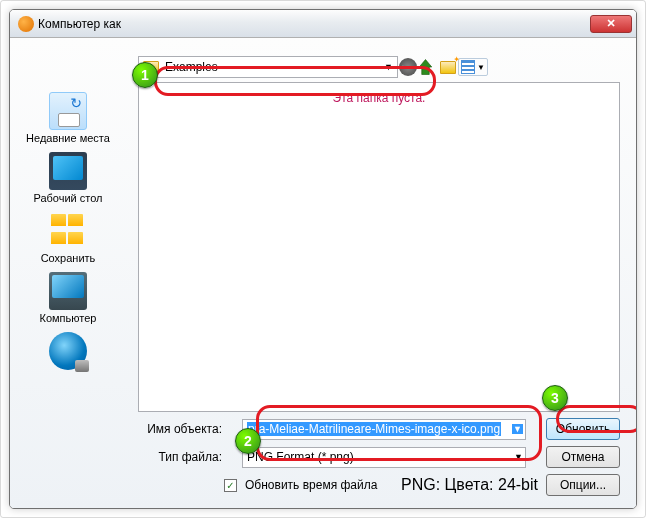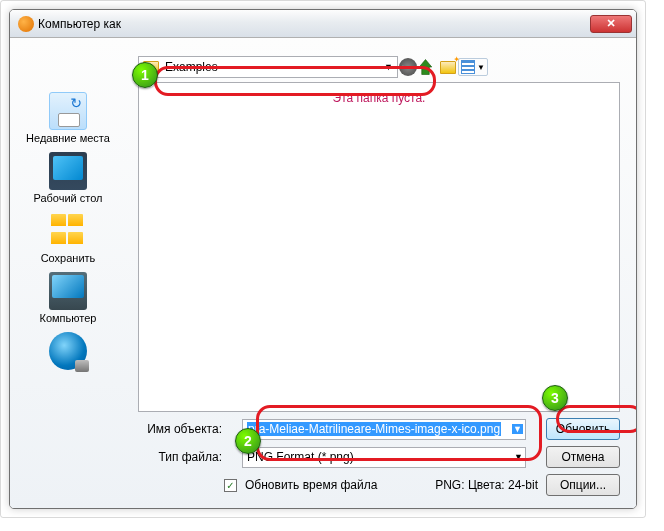--- a/index.html
+++ b/index.html
@@ -61,21 +61,21 @@
     .field-input.selected { background: #fff; }
     .field-input.selected span { background: #3399ff; color: #fff; padding: 0 1px; }
     .field-arrow { position: absolute; right: 2px; font-size: 9px; }
     
     .btn { width: 74px; height: 22px; border: 1px solid #707070; background: linear-gradient(to bottom, #f2f2f2, #e3e3e3); border-radius: 3px; font-size: 12px; display: flex; align-items: center; justify-content: center; cursor: pointer; }
     .btn.highlighted { background: linear-gradient(to bottom, #eaf6fd, #bee6fd); border-color: #3c7fb1; }
     
     .status-row { display: flex; align-items: center; margin-top: 4px; gap: 8px; }
     .checkbox { width: 13px; height: 13px; border: 1px solid #707070; background: #fff; display: inline-flex; align-items: center; justify-content: center; font-size: 10px; color: #2a7e2a; margin-left: 86px; }
     .check-label { font-size: 12px; }
-    .status-text { font-size: 12px; margin-left: auto; }
+    .status-text { font-size: 16px; margin-left: auto; }
     
     .annotation { position: absolute; z-index: 100; pointer-events: none; }
     .badge { width: 26px; height: 26px; border-radius: 50%; background: radial-gradient(circle at 35% 30%, #7CFC00, #2e8b1e); border: 1px solid #1a5c0e; color: #fff; font-weight: bold; font-size: 14px; display: flex; align-items: center; justify-content: center; box-shadow: 0 1px 2px rgba(0,0,0,0.4); }
     .ring { border: 3px solid #e31b23; border-radius: 14px; position: absolute; }
     
     .ann1 { top: 52px; left: 122px; }
     .ring1 { top: 56px; left: 144px; width: 282px; height: 30px; }
     .ann2 { top: 418px; left: 225px; }
     .ring2 { top: 395px; left: 246px; width: 286px; height: 56px; }
     .ann3 { top: 375px; left: 532px; }

